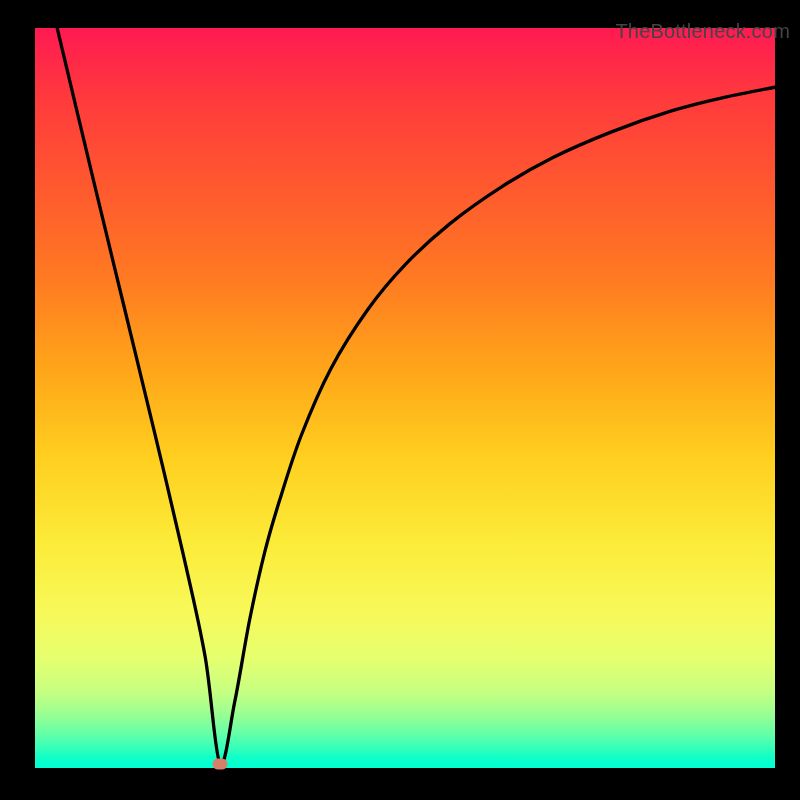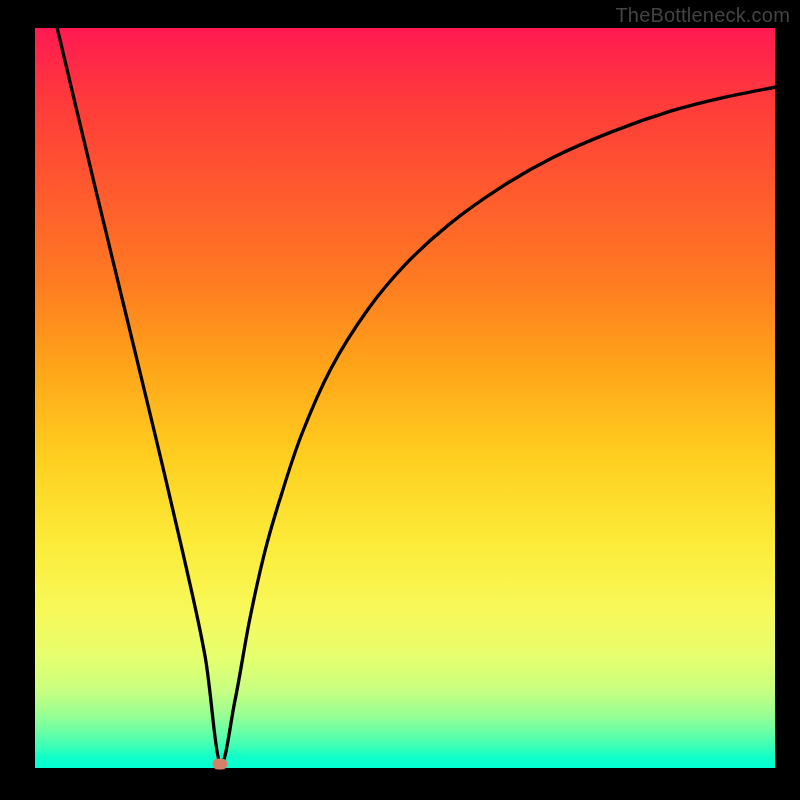--- a/index.html
+++ b/index.html
@@ -12,21 +12,21 @@
     font-family: Arial, Helvetica, sans-serif;
   }
   .frame {
     position: relative;
     width: 800px;
     height: 800px;
     background: #000;
   }
   .watermark {
     position: absolute;
-    top: 4px;
+    top: 20px;
     right: 10px;
     color: #444;
     font-size: 20px;
     font-weight: 500;
     letter-spacing: 0.2px;
     z-index: 5;
   }
   .plot-area {
     position: absolute;
     left: 35px;

